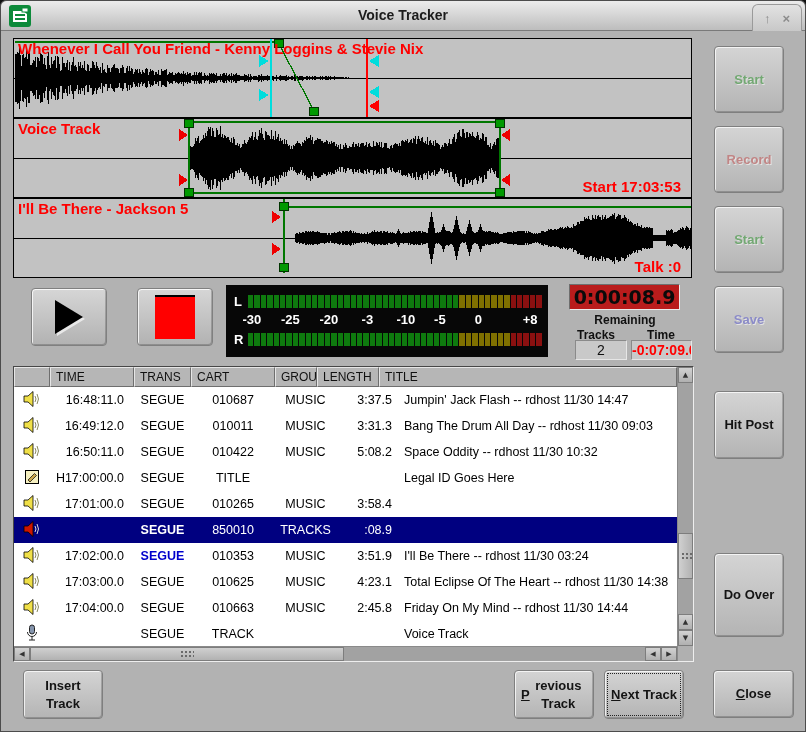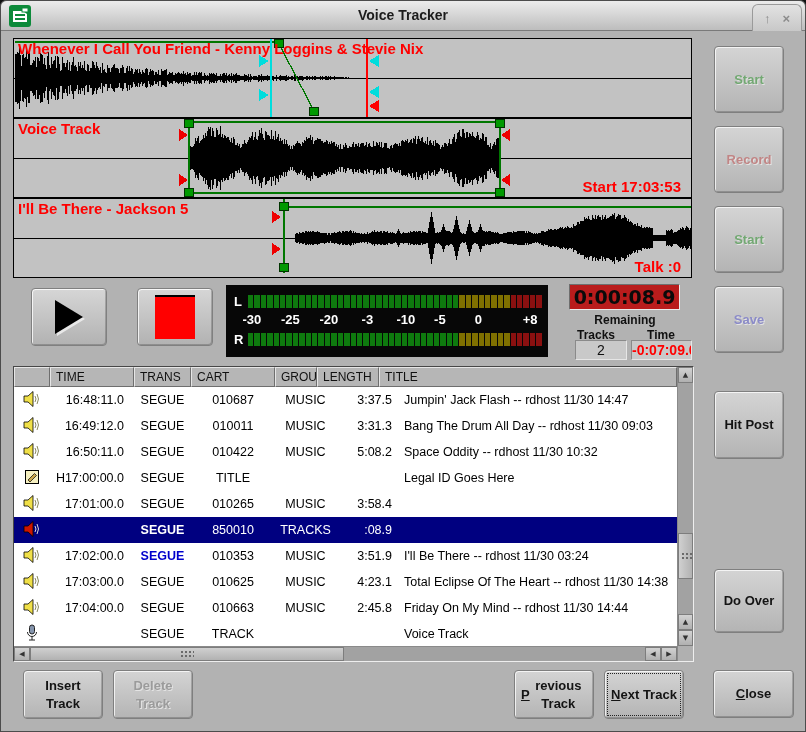--- a/index.html
+++ b/index.html
@@ -471,21 +471,20 @@
       </div>
       <div class="corner"></div>
     </div>
   </div>
 
   <div class="btn dis-green" style="left:713px;top:45px;width:70px;height:67px">Start</div>
   <div class="btn dis-red" style="left:713px;top:125px;width:70px;height:67px">Record</div>
   <div class="btn dis-green" style="left:713px;top:205px;width:70px;height:67px">Start</div>
   <div class="btn dis-blue" style="left:713px;top:285px;width:70px;height:67px">Save</div>
   <div class="btn" style="left:713px;top:390px;width:70px;height:68px">Hit Post</div>
-  <div class="btn" style="left:713px;top:568px;width:70px;height:64px">Do Over</div>
+  <div class="btn" style="left:713px;top:552px;width:70px;height:84px">Do Over</div>
   <div class="btn" id="btn-close" style="left:712px;top:669px;width:81px;height:48px"><u>C</u>lose</div>
 
   <div class="btn" style="left:22px;top:669px;width:80px;height:49px">Insert Track</div>
-  <div class="btn disabled" style="left:112px;top:669px;width:80px;height:49px">Delete Track</div>
   <div class="btn" id="btn-prev" style="left:513px;top:669px;width:80px;height:49px"><u>P</u>revious Track</div>
   <div class="btn focused" id="btn-next" style="left:603px;top:669px;width:80px;height:49px"><u>N</u>ext Track</div>
 
 </div>
 
 </body></html>

